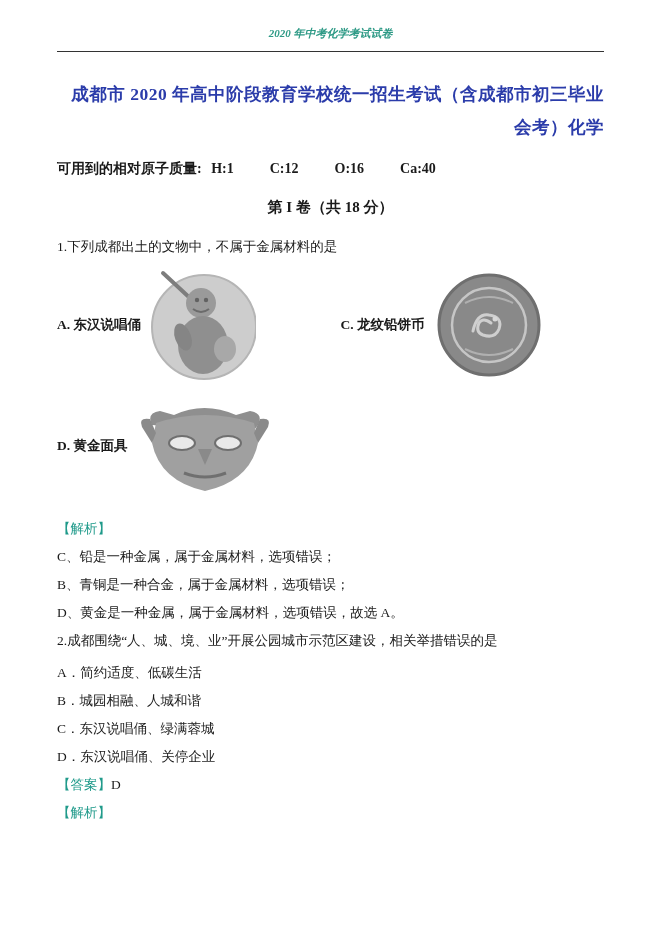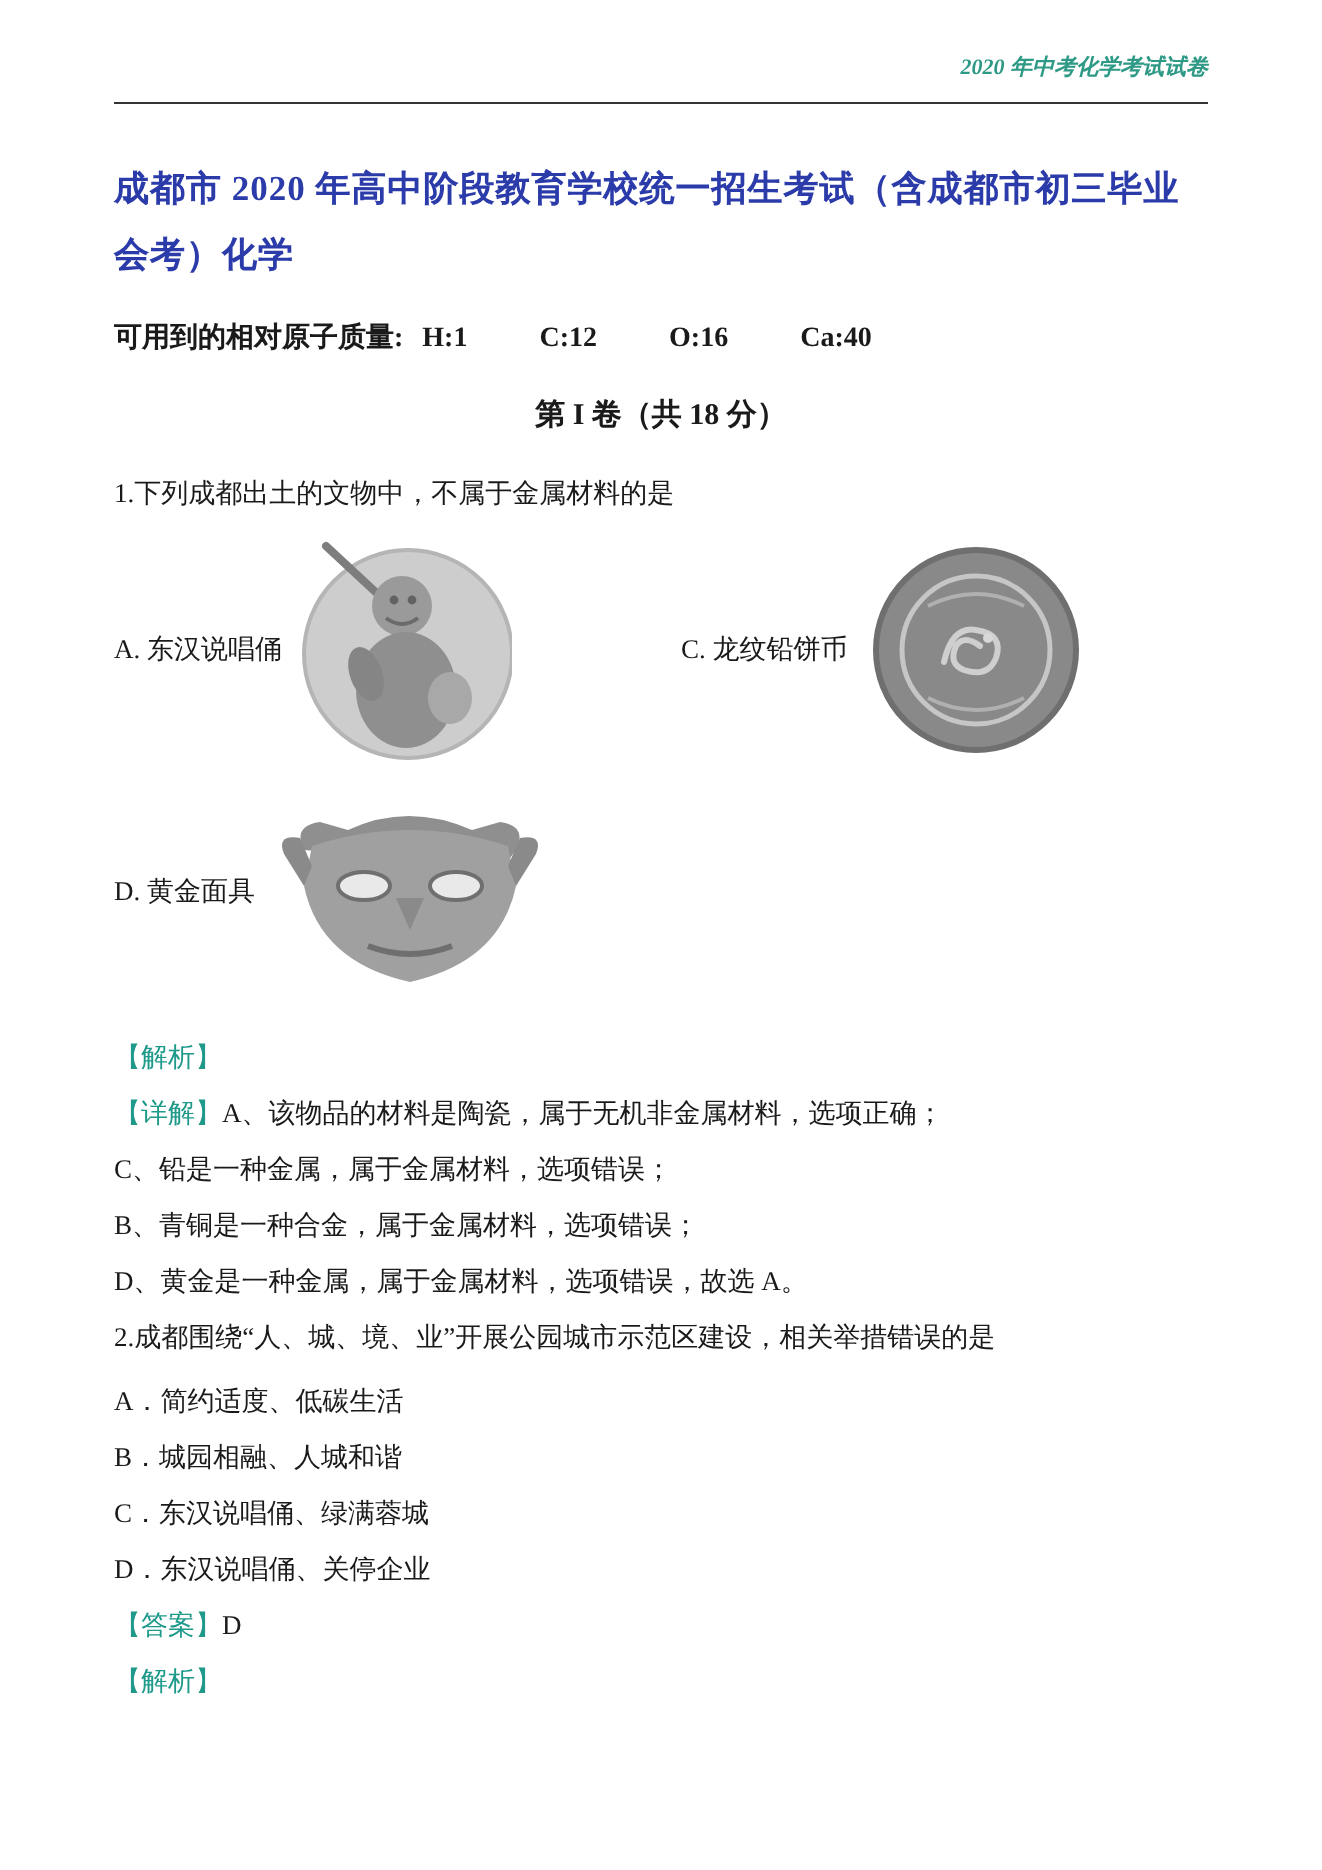--- a/index.html
+++ b/index.html
@@ -9,36 +9,36 @@
     min-height: 935px;
     margin: 0 auto;
     font-family: "Liberation Serif", "DejaVu Serif", serif;
     color: #1a1a1a;
     position: relative;
   }
   .page { padding: 26px 57px 40px 57px; }
 
   
   .doc-header {
-    text-align: right;
+    text-align: center;
     font-size: 11px;
     font-style: italic;
     font-weight: bold;
     color: #2e9a86;
     padding-bottom: 10px;
     border-bottom: 1.5px solid #333;
     margin-bottom: 26px;
   }
 
   
   .doc-title {
     color: #2b3caa;
     font-weight: bold;
     font-size: 17.5px;
-    text-align: left;
+    text-align: right;
     line-height: 33px;
     margin-bottom: 16px;
     letter-spacing: 0.5px;
   }
 
   .atomic-line {
     font-weight: bold;
     font-size: 14px;
     margin-bottom: 20px;
   }
@@ -71,20 +71,21 @@
     column-gap: 20px;
     row-gap: 8px;
     margin: 6px 0 14px 0;
   }
   .img-option {
     display: flex;
     align-items: center;
     gap: 10px;
     font-size: 13.5px;
     min-height: 110px;
+    font-weight: bold;
   }
   .img-option .opt-label { white-space: nowrap; }
   .img-option svg { flex: 0 0 auto; display: block; }
 
   .line {
     font-size: 13.5px;
     line-height: 28px;
   }
   .teal { color: #1f9a8a; }
 
@@ -157,21 +158,20 @@
         <path d="M60 50 L67 66 L74 50 Z" fill="#8a8a8a"></path>
         <path d="M46 74 Q67 82 88 74" fill="none" stroke="#6f6f6f" stroke-width="3"></path>
       </svg>
     </div>
 
   </div>
 
 
   <p class="line teal">【解析】</p>
 
-  <p class="line"><span class="teal">【详解】</span><span>A、该物品的材料是陶瓷，属于无机非金属材料，选项正确；</span></p>
   <p class="line">C、铅是一种金属，属于金属材料，选项错误；</p>
   <p class="line">B、青铜是一种合金，属于金属材料，选项错误；</p>
   <p class="line">D、黄金是一种金属，属于金属材料，选项错误，故选 A。</p>
 
   <div class="stem">2.成都围绕“人、城、境、业”开展公园城市示范区建设，相关举措错误的是</div>
 
   <p class="q2-option">A．简约适度、低碳生活</p>
   <p class="q2-option">B．城园相融、人城和谐</p>
   <p class="q2-option">C．东汉说唱俑、绿满蓉城</p>
   <p class="q2-option">D．东汉说唱俑、关停企业</p>

